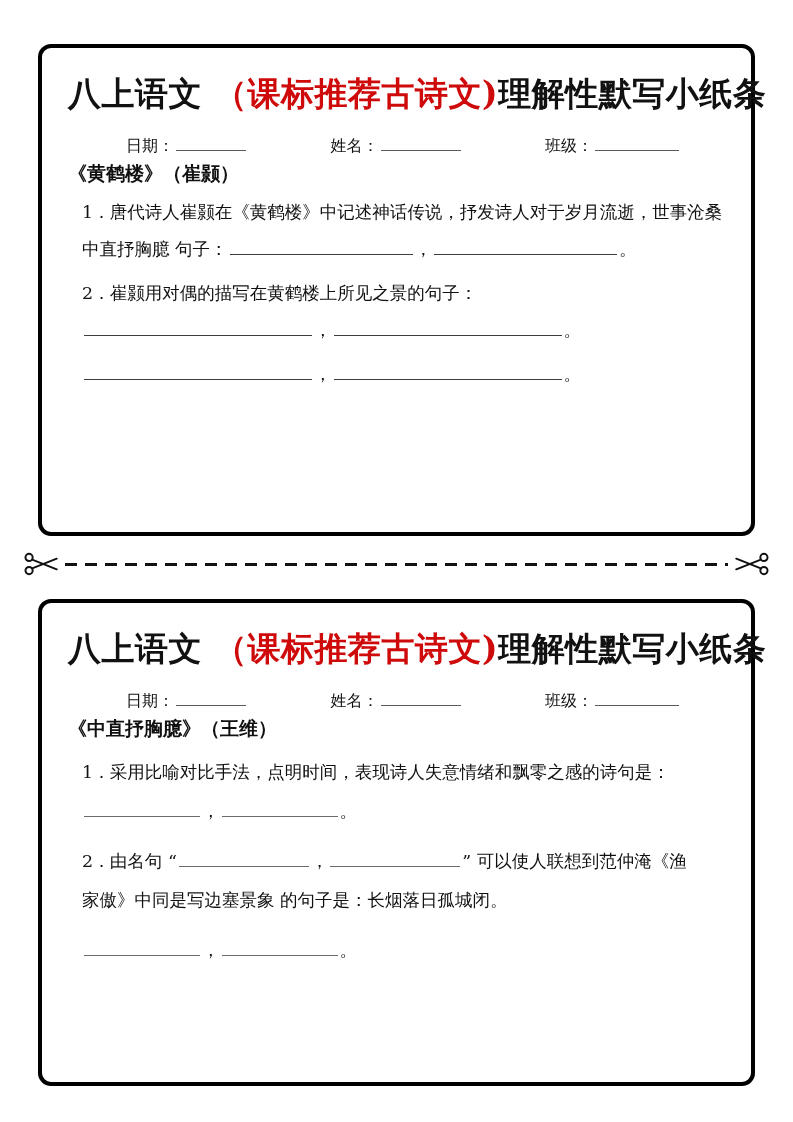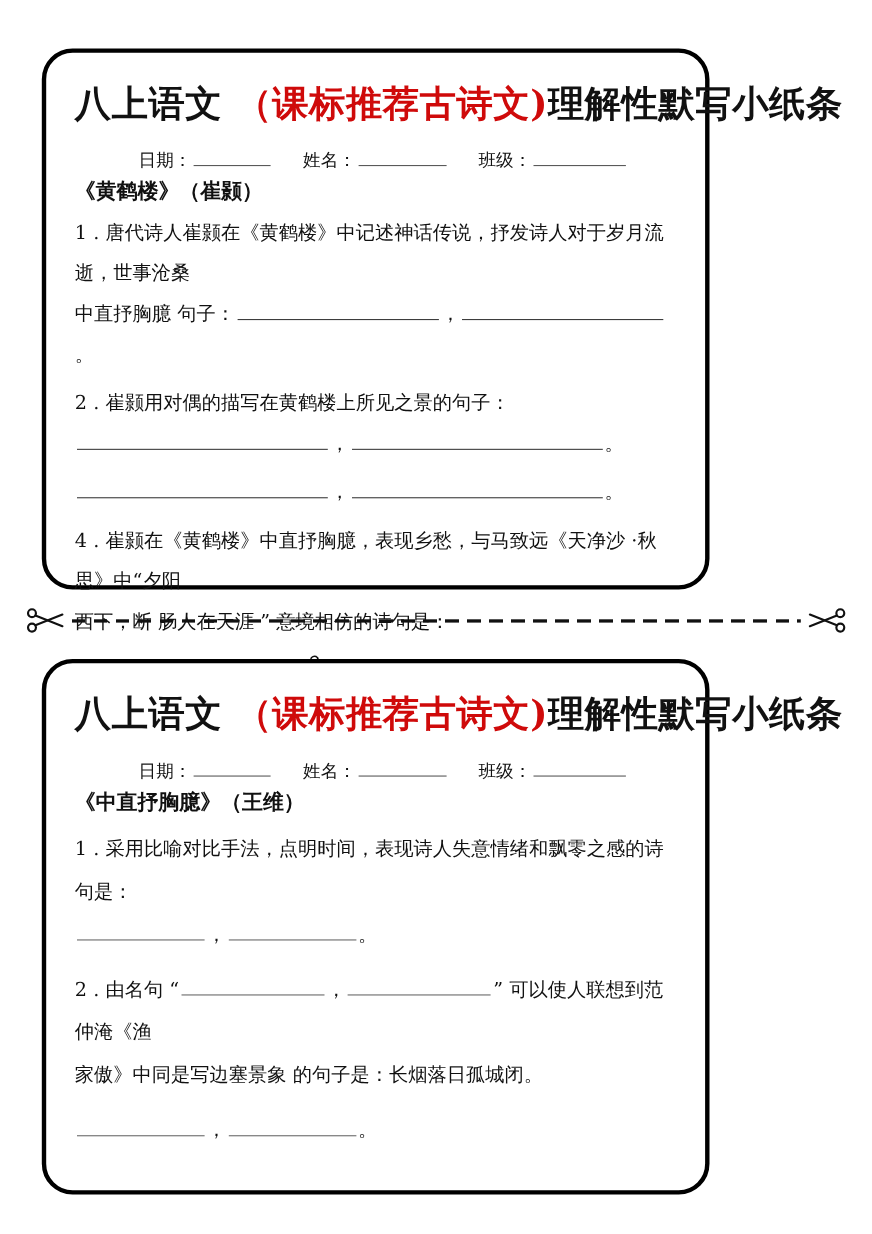--- a/index.html
+++ b/index.html
@@ -6,23 +6,23 @@
   .page {
     position:relative;
     width:793px; height:1122px;
     background:#fff;
     font-family:"DejaVu Serif","Liberation Serif",serif;
     color:#111;
     overflow:hidden;
   }
   .card {
     position:absolute;
-    left:38px; width:607px;
+    left:38px; width:717px;
     border:4px solid #000;
-    border-radius:28px;
+    border-radius:13px;
     box-sizing:border-box;
     background:#fff;
   }
   .card1 { top:44px;  height:492px; }
   .card2 { top:599px; height:487px; }
   .card-inner { padding:22px 28px 0 26px; }
 
   .title {
     margin:2px 0 0;
     text-align:center;
@@ -58,21 +58,21 @@
   .bw-s1q4b { width:250px; border-color:#3d3d3d; }
   .bw-s2    { width:116px; border-color:#6b6b6b; }
   .bw-s2q2  { width:130px; border-color:#6b6b6b; }
 
   .section {
     margin-top:4px;
     font-size:19px;
     font-weight:bold;
   }
   .q { font-size:17.5px; margin-top:7px; }
-  .line { line-height:37px; }
+  .line { line-height:37px;margin-left:14px; }
   .card2 .q { margin-top:11px; }
   .card2 .line { line-height:39px; }
 
   .cutline {
     position:absolute;
     top:548px; left:24px; right:24px;
     height:32px;
     display:flex;
     align-items:center;
     gap:5px;
@@ -109,25 +109,20 @@
 
       <div class="q">
         <div class="line">2 . 崔颢用对偶的描写在黄鹤楼上所见之景的句子：</div>
         <div class="line"><span class="blank bw-s1q23"></span><span>，</span><span class="blank bw-s1q23"></span><span>。</span></div>
       </div>
 
       <div class="q">
         <div class="line"><span class="blank bw-s1q23"></span><span>，</span><span class="blank bw-s1q23"></span><span>。</span></div>
       </div>
 
-      <div class="q">
-        <div class="line">4 . 崔颢在《黄鹤楼》中直抒胸臆，表现乡愁，与马致远《天净沙 ·秋思》中“夕阳</div>
-        <div class="line">西下，断 肠人在天涯 ” 意境相仿的诗句是：</div>
-        <div class="line"><span class="blank bw-s1q4a"></span><span>？</span><span class="blank bw-s1q4b"></span><span>。</span></div>
-      </div>
     </div>
   </div>
 
   <div class="cutline">
     <svg class="scissors" width="36" height="26" viewBox="0 0 44 30" aria-hidden="true">
       <g fill="none" stroke="#111" stroke-width="2.4" stroke-linecap="round">
         <circle cx="6.2" cy="7" r="4.4"></circle>
         <circle cx="6.2" cy="23" r="4.4"></circle>
         <path d="M10 9.6 L40 21.5"></path>
         <path d="M10 20.4 L40 8.5"></path>

